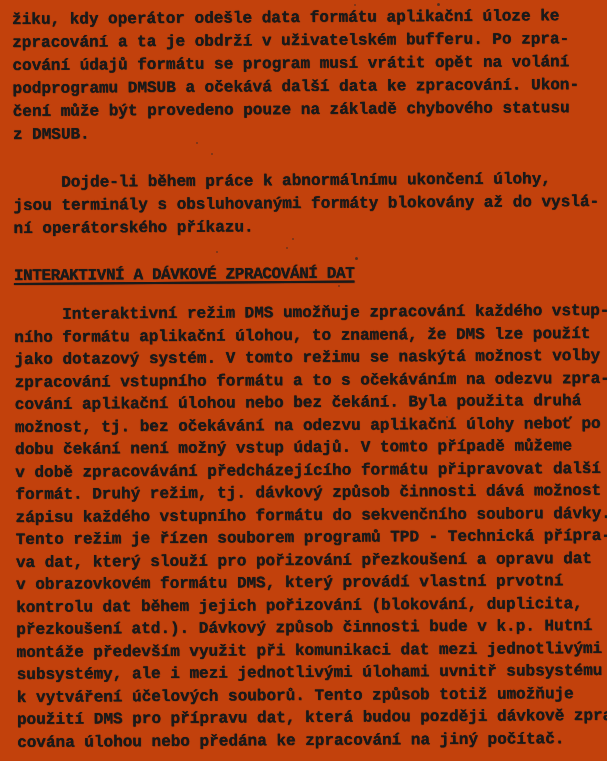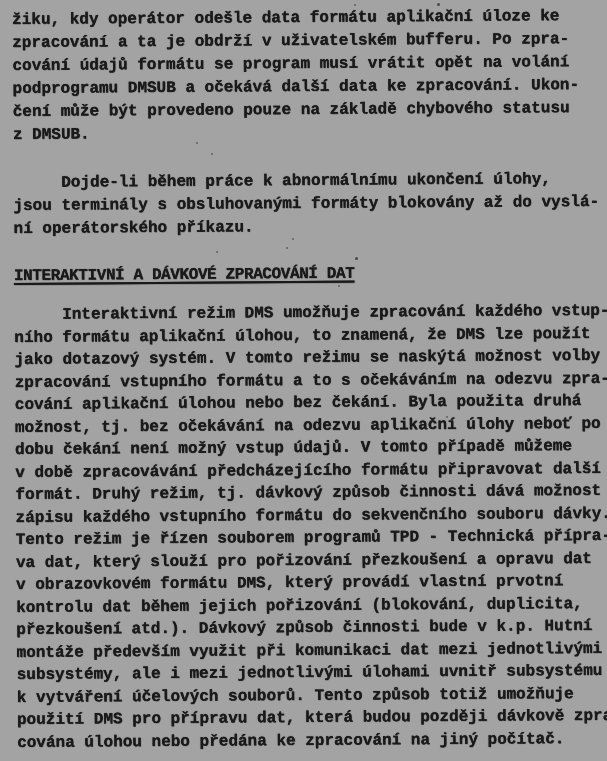--- a/index.html
+++ b/index.html
@@ -9,21 +9,21 @@
   body {
     width: 607px;
     height: 761px;
     overflow: hidden;
     background: #fcfcfa;
     position: relative;
   }
   .scan-page {
     position: absolute;
     inset: 0;
-    background: #a3a3a3;
+    background: #c2410c;
   }
   .scan-content {
     position: absolute;
     top: 9px;
     left: 12px;
     right: 0;
     transform: rotate(-0.4deg);
     transform-origin: 0 0;
     font-family: "Liberation Mono", "DejaVu Sans Mono", monospace;
     font-weight: 700;

